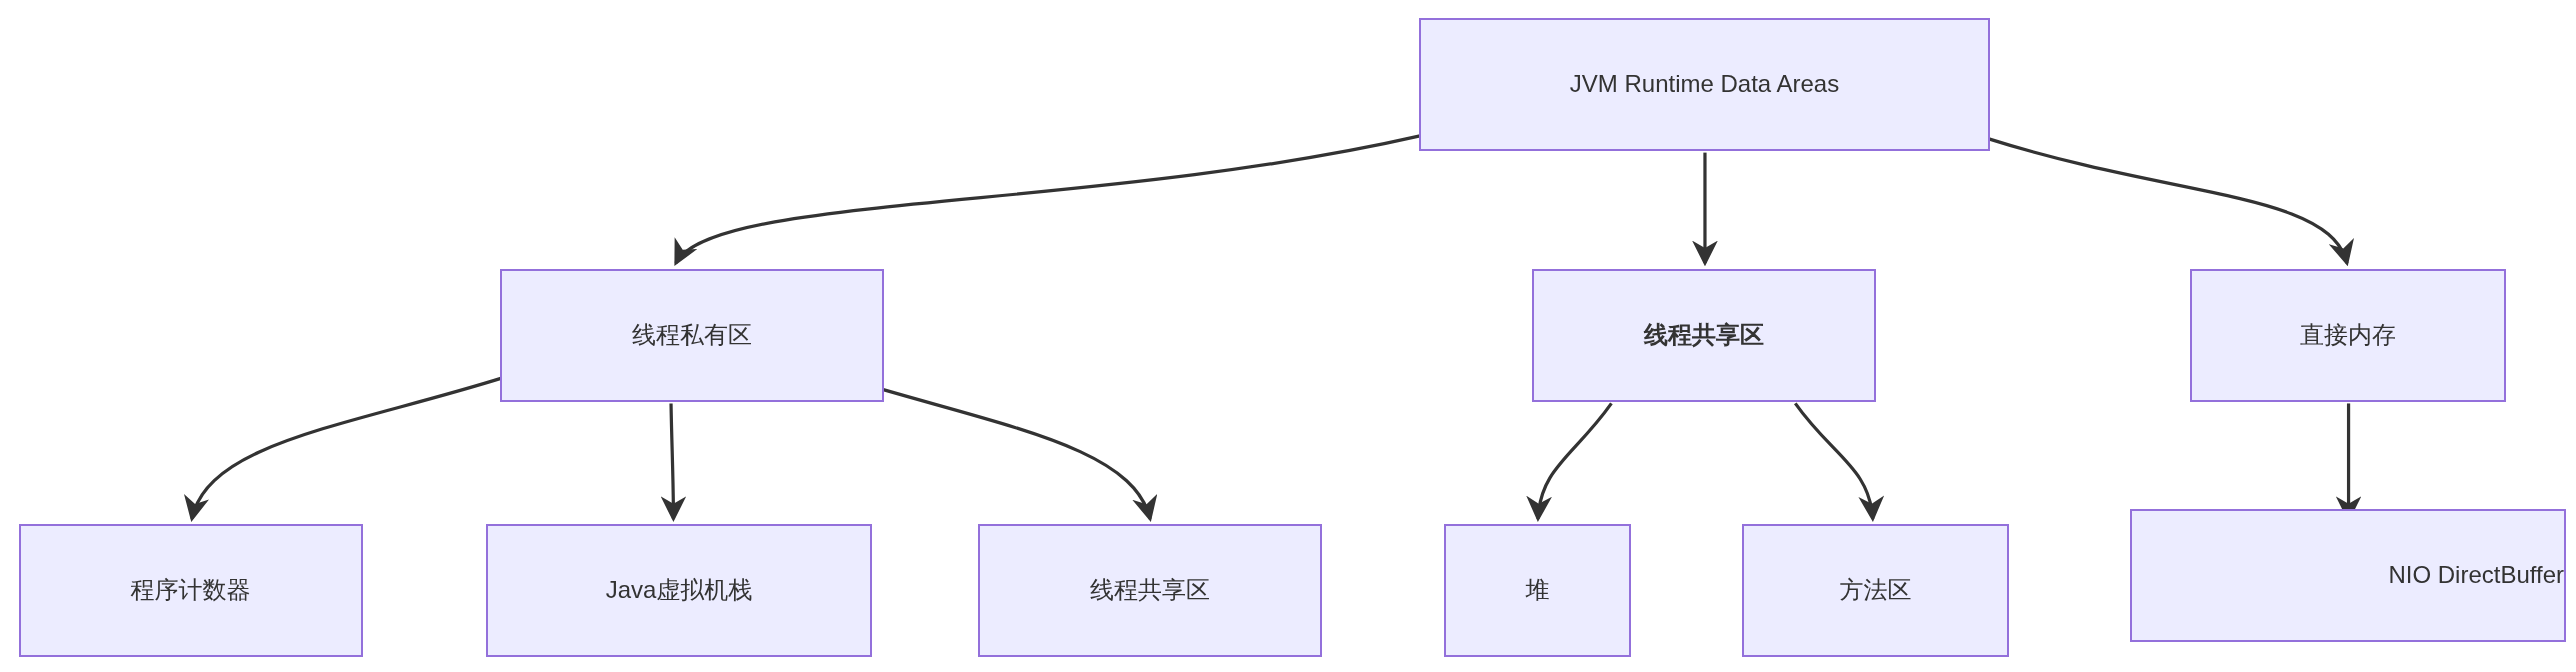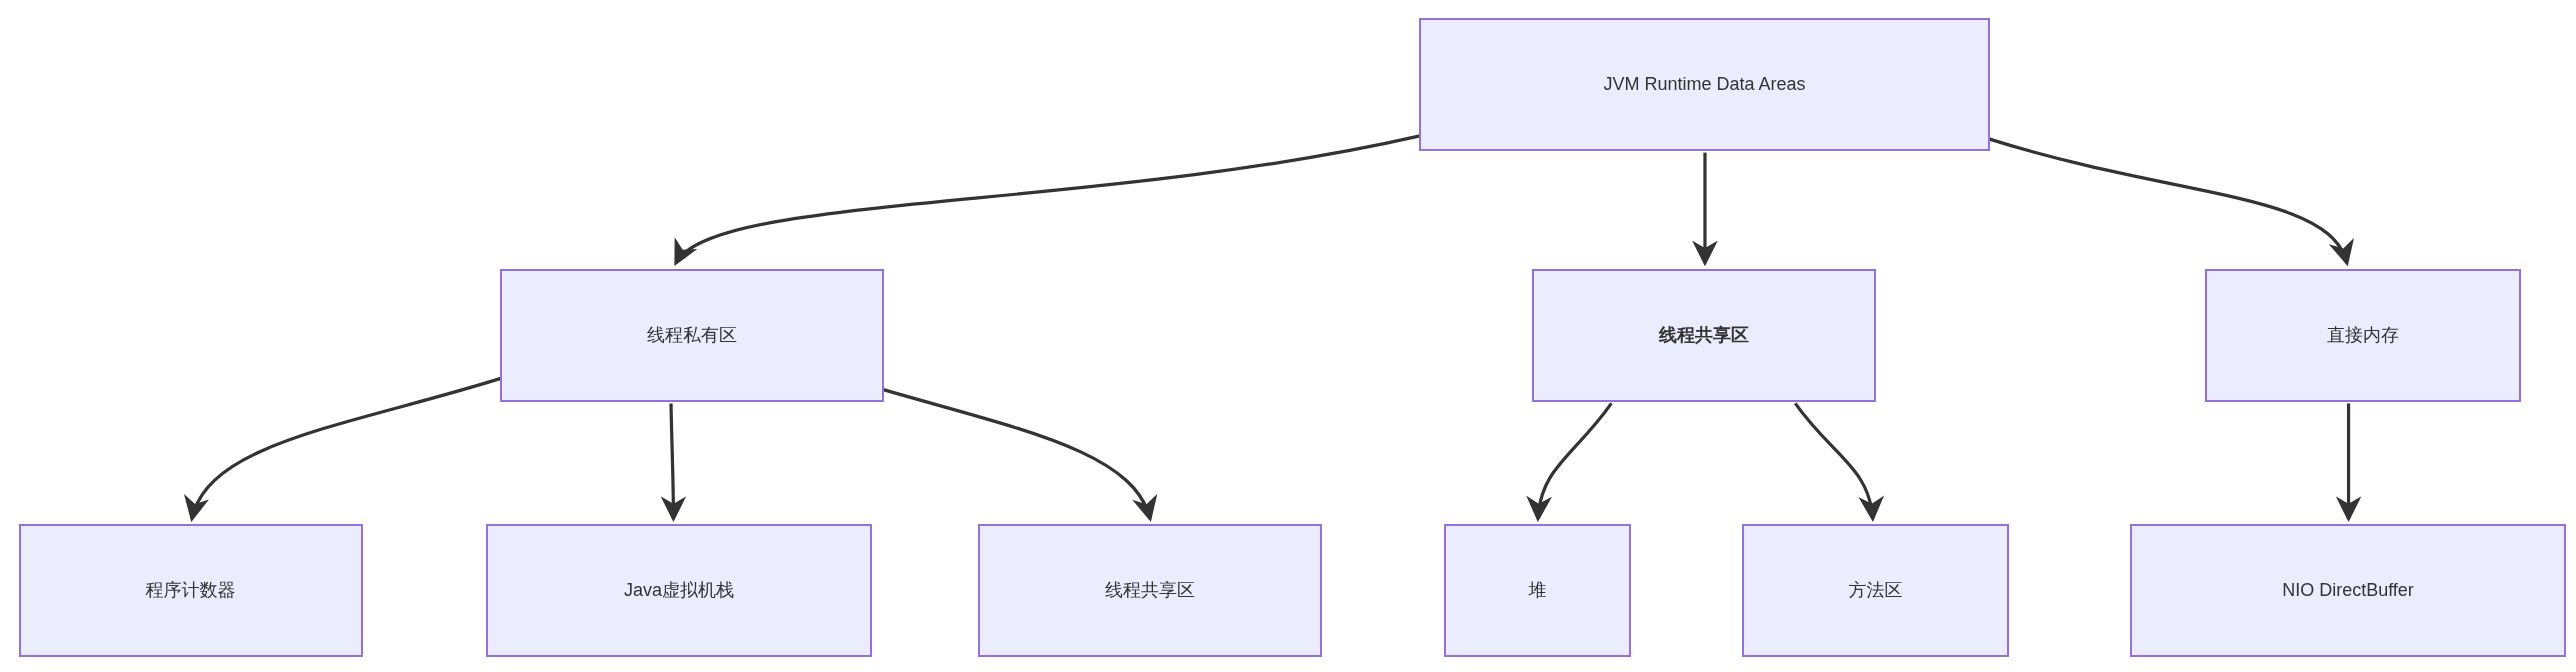--- a/index.html
+++ b/index.html
@@ -30,35 +30,35 @@
   .node {
     position: absolute;
     box-sizing: border-box;
     background: #ECECFF;
     border: 2.4px solid #9370DB;
     color: #333333;
     display: flex;
     align-items: center;
     justify-content: center;
     text-align: center;
-    font-size: 18px;
+    font-size: 24px;
     line-height: 1.2;
     white-space: nowrap;
   }
   
   #node-jvm            { left: 1419px; top: 18px;  width: 571px; height: 133px; }
   #node-thread-private { left: 500px;  top: 269px; width: 384px; height: 133px; }
   #node-thread-shared  { left: 1532px; top: 269px; width: 344px; height: 133px; font-weight: bold; }
-  #node-direct-memory  { left: 2190px; top: 269px; width: 316px; height: 133px; margin-left: 15px; }
+  #node-direct-memory  { left: 2190px; top: 269px; width: 316px; height: 133px; }
   #node-program-counter     { left: 18.5px;   top: 524px; width: 344px; height: 133px; }
   #node-java-vm-stack       { left: 486px;  top: 524px; width: 386px; height: 133px; }
   #node-native-method-stack { left: 978px; top: 524px; width: 344px; height: 133px; }
   #node-heap                { left: 1444px; top: 524px; width: 187px; height: 133px; }
   #node-method-area         { left: 1742px; top: 524px; width: 267px; height: 133px; }
-  #node-nio-directbuffer    { left: 2130px; top: 524px; width: 436px; height: 133px; }
+  #node-nio-directbuffer    { left: 2130px; top: 509px; width: 436px; height: 133px; justify-content: flex-end; }
 </style>
 </head>
 <body>
 
 <div class="canvas">
 
   <svg class="edges-layer" width="2576" height="673" viewBox="0 0 3194 834" xmlns="http://www.w3.org/2000/svg">
     <defs>
       <marker id="arrowhead" viewBox="0 0 12 12" refX="10.5" refY="6" markerWidth="8" markerHeight="8" orient="auto" markerUnits="strokeWidth">
         <path d="M0,0 L12,6 L0,12 L3.5,6 Z" fill="#333333"></path>

